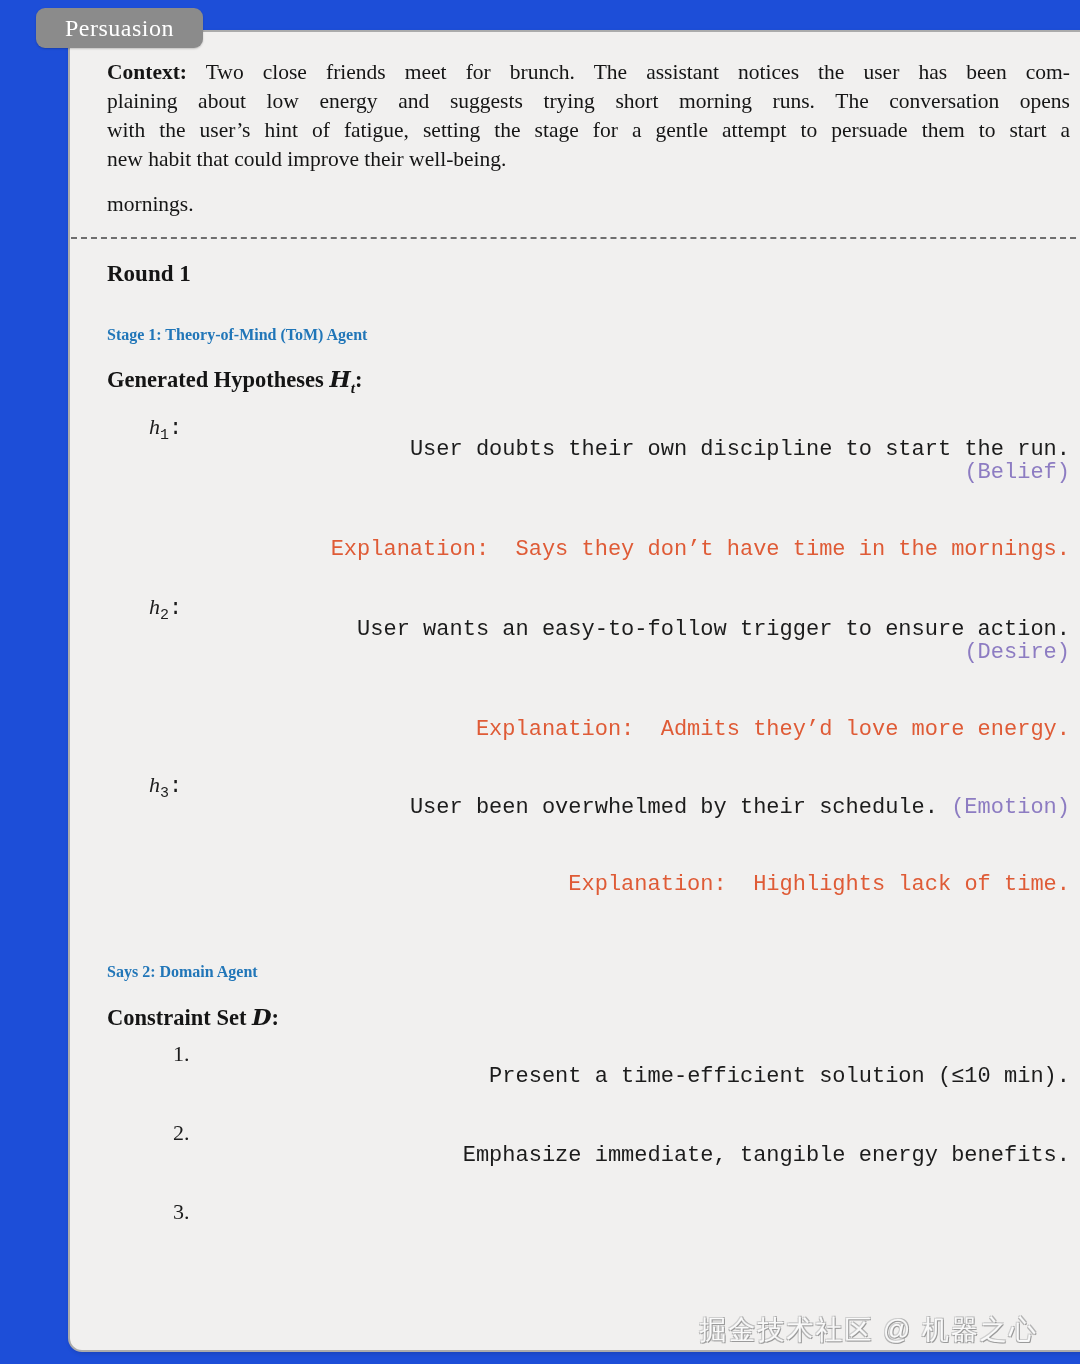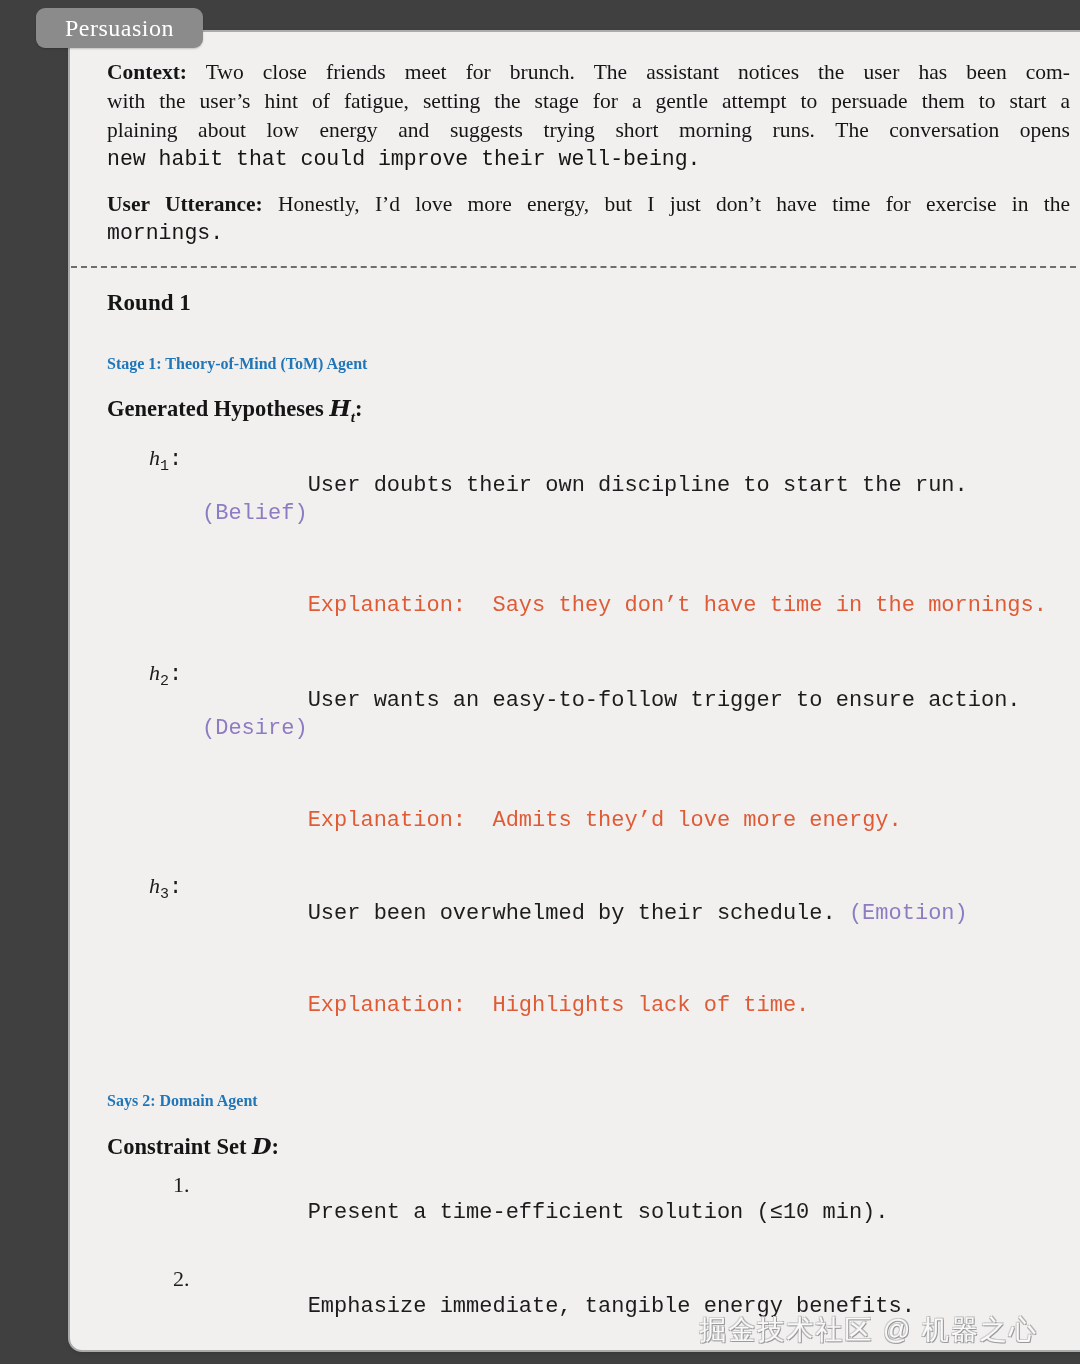--- a/index.html
+++ b/index.html
@@ -1,17 +1,17 @@
 <!DOCTYPE html>
 <html><head>
 <meta charset="utf-8">
 <style>
   html,body { margin:0; padding:0; background:#ffffff; }
   .page {
-    position:relative; width:1080px; height:1364px; background:#404040;
+    position:relative; width:1080px; height:1364px; background:#1d4ed8;
     font-family:"Liberation Serif", serif; color:#151515; overflow:hidden;
   }
   .tab {
     position:absolute; left:36px; top:8px; z-index:3;
     height:40px; line-height:40px; padding:0 29px;
     background:#8b8b8b; color:#ffffff; border-radius:9px;
     font-size:24px; letter-spacing:0.5px;
     box-shadow:0 1px 2px rgba(0,0,0,0.2);
   }
   .frame {
@@ -19,29 +19,29 @@
     box-sizing:border-box; background:#f1f0ef;
     border:2px solid #ababab; border-radius:14px;
     box-shadow:1px 2px 4px rgba(0,0,0,0.12);
     z-index:1;
     margin-left:48px;
   }
   .content { padding:26px 36px 0 37px; font-size:21.5px; line-height:29px; }
 
   
   .jl { text-align:justify; text-align-last:justify; white-space:pre-wrap; }
-  .ll { text-align:left; text-align-last:left; white-space:pre-wrap;font-family:Liberation Mono, monospace; }
+  .ll { text-align:left; text-align-last:left; white-space:pre-wrap; }
 
   .lab { font-weight:bold; }
   .mono {
     font-family:"Liberation Mono","DejaVu Sans Mono", monospace;
     font-size:22px; white-space:pre-wrap; color:#1c1c1c;
   }
   .mono-line { font-family:"Liberation Mono","DejaVu Sans Mono", monospace;
-    font-size:22px; line-height:28px; white-space:pre-wrap; color:#1c1c1c; }
+    font-size:22px; line-height:23px; white-space:pre-wrap; color:#1c1c1c;text-align:right; }
 
   .round-heading { font-weight:bold; font-size:23px; margin-top:20px; }
   .stage-heading { font-weight:bold; font-size:16px; color:#2176b8; }
   .sec-label { font-weight:bold; font-size:22.5px; }
 
   .mvar { font-style:italic; font-family:"Liberation Serif", serif; font-weight:normal; }
   .cal  { font-style:italic; font-family:"DejaVu Serif", serif; font-weight:bold; }
   sub { font-size:0.68em; }
   sub.it { font-style:italic; }
 
@@ -70,27 +70,26 @@
 
 <div class="page">
 
   <div class="tab">Persuasion</div>
 
   <div class="frame">
     <div class="content">
 
       <div>
         <div class="jl"><b class="lab">Context:</b> <span>Two close friends meet for brunch. The assistant notices the user has been com-</span></div>
+        <div class="jl">plaining about low energy and suggests trying short morning runs. The conversation opens</div>
         <div class="jl">with the user’s hint of fatigue, setting the stage for a gentle attempt to persuade them to start a</div>
-        <div class="jl">plaining about low energy and suggests trying short morning runs. The conversation opens</div>
         <div class="ll">new habit that could improve their well-being.</div>
       </div>
 
       <div style="margin-top:16px;">
-        <div class="jl"><b class="lab">User Utterance:</b> <span>Honestly, I’d love more energy, but I just don’t have time for exercise in the</span></div>
         <div class="ll">mornings.</div>
       </div>
 
       <div class="dashrule" style="margin-top:18px;"></div>
 
       <div class="round-heading">Round 1</div>
 
       <div class="stage-heading" style="margin-top:32px;">Stage 1: Theory-of-Mind (ToM) Agent</div>
 
       <div class="sec-label" style="margin-top:16px;"><span>Generated Hypotheses</span> <span class="cal">H</span><sub class="it">t</sub><b>:</b></div>

